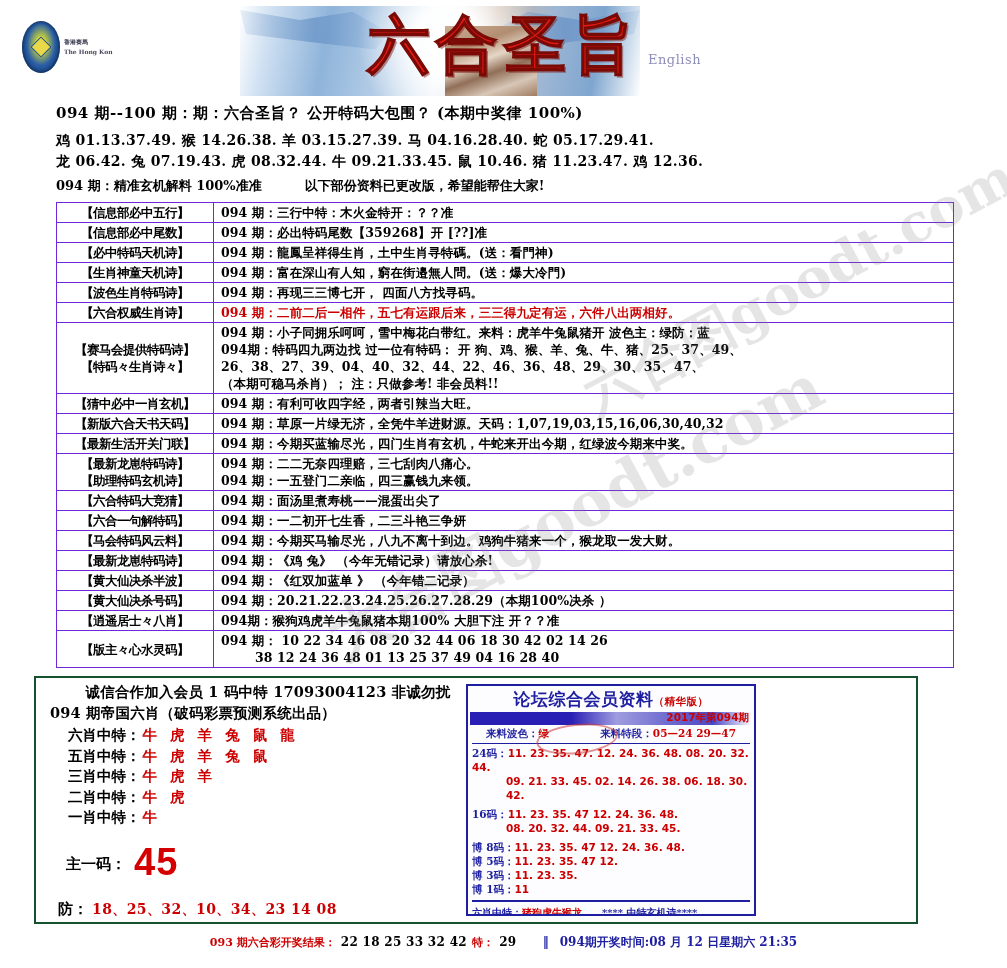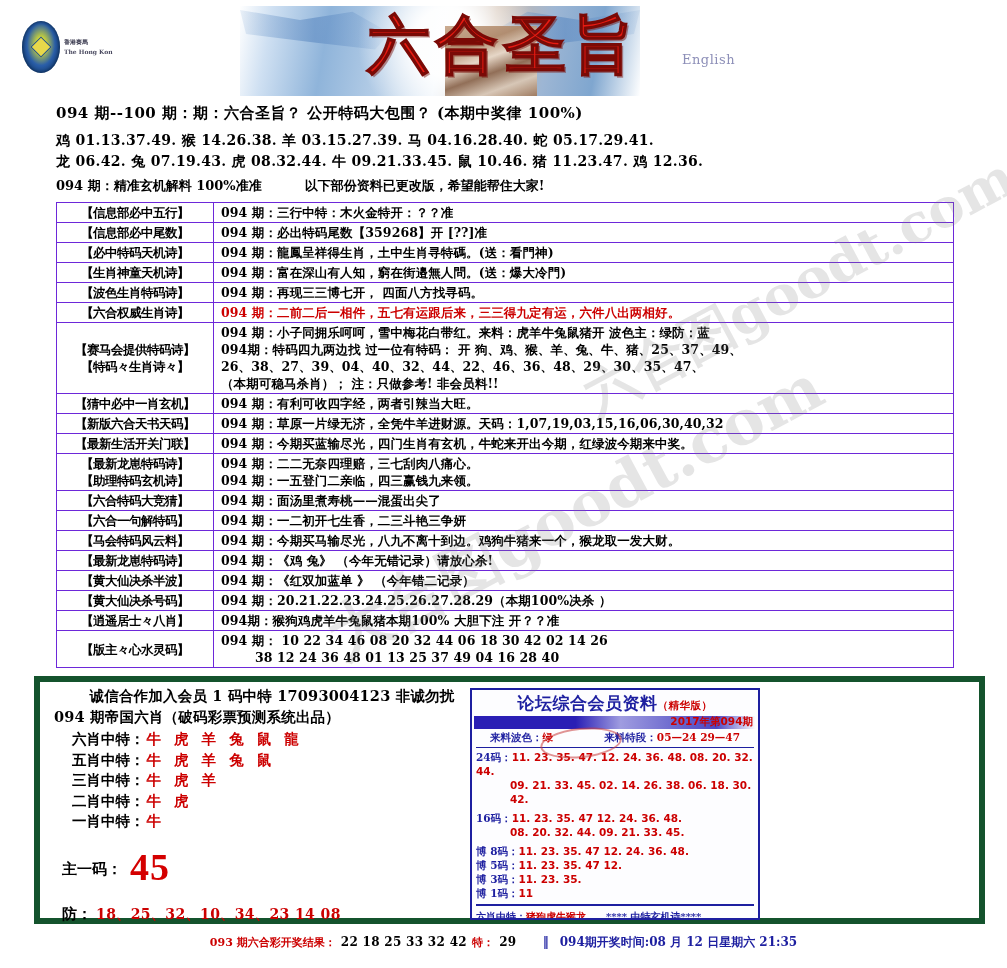--- a/index.html
+++ b/index.html
@@ -49,21 +49,21 @@
   .banner-title{
     position:absolute;left:0;right:0;top:14px;text-align:center;
     font-family:"DejaVu Serif","Liberation Serif",serif;
     font-size:62px;font-weight:bold;letter-spacing:6px;
     color:#e81b12;
     -webkit-text-stroke:1.4px #7a0a06;
     text-shadow:2px 2px 0 rgba(120,10,5,.45);
     line-height:1;
   }
   .english-link{
-    position:absolute;left:682px;top:52px;font-size:13px;color:#8d8fb8;
+    position:absolute;left:648px;top:52px;font-size:13px;color:#8d8fb8;
     font-family:"DejaVu Serif","Liberation Serif",serif;letter-spacing:.5px;
   }
 
   
   .intro{padding:0 0 0 56px;}
   .intro-title{
     font-size:15px;font-weight:bold;letter-spacing:.5px;margin:4px 0 9px 0;
     font-family:"DejaVu Serif","Liberation Serif",serif;
   }
   .zodiac-line{
@@ -99,38 +99,38 @@
   }
   .wm-text{
     position:absolute;font-family:"DejaVu Serif","Liberation Serif",serif;
     font-weight:bold;color:rgba(125,125,125,.20);white-space:nowrap;
   }
   .wm1{left:560px;top:250px;font-size:54px;transform:rotate(-28deg);}
   .wm2{left:300px;top:470px;font-size:62px;transform:rotate(-28deg);}
 
   
   .bottom{
-    position:relative;margin:8px 0 0 34px;width:951px;border:6px solid #14532d;
+    position:relative;margin:8px 0 0 34px;width:884px;border:2px solid #14532d;
     height:248px;box-sizing:border-box;
   }
   .bl{position:absolute;left:14px;top:4px;width:430px;}
   .bl .ln1{
     font-size:14.5px;font-weight:bold;text-align:center;letter-spacing:.2px;
     font-family:"DejaVu Serif","Liberation Serif",serif;margin:1px 0 2px 6px;
   }
   .bl .ln2{
     font-size:14.5px;font-weight:bold;letter-spacing:.2px;margin:0 0 3px 0;
     font-family:"DejaVu Serif","Liberation Serif",serif;
   }
   .zrow{
     font-size:14.5px;font-weight:bold;margin:1.5px 0 1.5px 18px;
     font-family:"DejaVu Serif","Liberation Serif",serif;
   }
   .zrow .animals{color:#cc0000;letter-spacing:4px;margin-left:2px;}
-  .mainnum{margin:14px 0 0 8px;font-family:Liberation Serif, serif;}
+  .mainnum{margin:14px 0 0 16px;font-family:Liberation Sans, sans-serif;}
   .mainnum .lbl{font-size:15px;font-weight:bold;vertical-align:6px;}
   .mainnum .big{font-size:38px;font-weight:bold;color:#d40000;margin-left:8px;letter-spacing:1px;}
   .defend{
     margin:16px 0 0 8px;font-size:15px;font-weight:bold;
     font-family:"DejaVu Serif","Liberation Serif",serif;
   }
   .defend .nums{color:#cc0000;font-size:14px;letter-spacing:.4px;margin-left:4px;}
 
   
   .panel{

